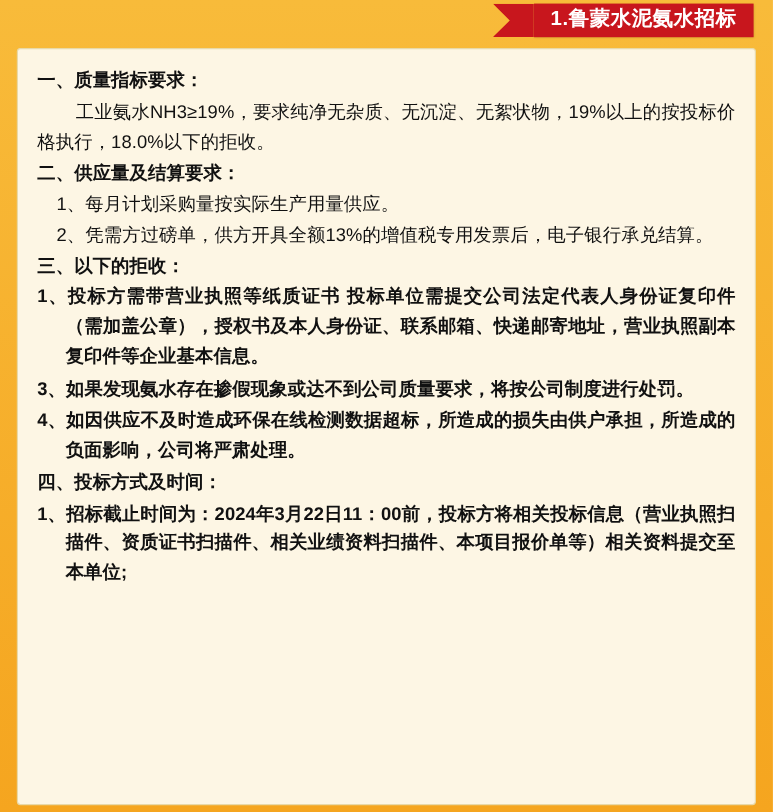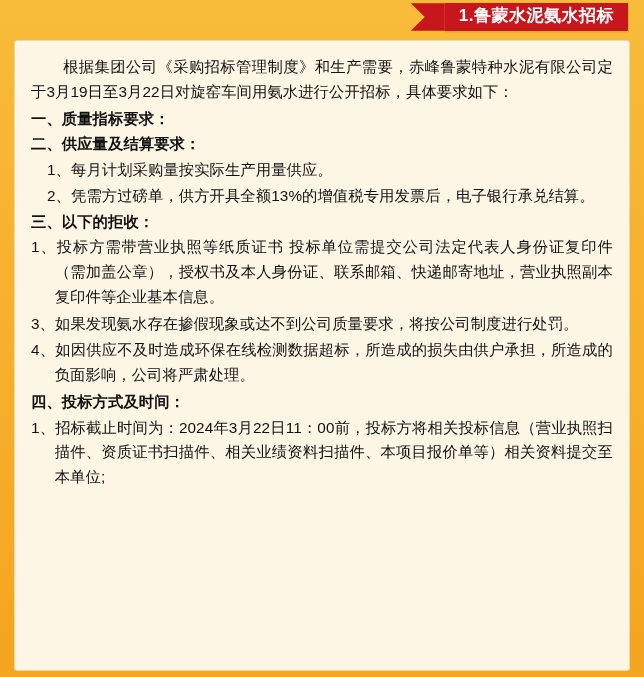--- a/index.html
+++ b/index.html
@@ -84,39 +84,40 @@
     margin-top: 1px;
     margin-bottom: 1px;
   }
   p.item {
     margin-bottom: 1px;
     margin-left: 16px;
   }
   p.hang {
     padding-left: 1.55em;
     text-indent: -1.55em;
+    font-weight: bold;
   }
 </style>
 </head>
 <body>
 
 <div class="page">
 
   <div class="header">
 
     <div class="ribbon">
       <span>1.鲁蒙水泥氨水招标</span>
     </div>
   </div>
 
   <div class="content">
 
-    <p class="indent">根据集团公司《采购招标管理制度》和生产需要，赤峰鲁蒙特种水泥有限公司定于3月19日至3月22日对旋窑车间用氨水进行公开招标，具体要求如下：</p>
 
     <p class="section">一、质量指标要求：</p>
+    <p class="indent">工业氨水NH3≥19%，要求纯净无杂质、无沉淀、无絮状物，19%以上的按投标价格执行，18.0%以下的拒收。</p>
 
     <p class="section">二、供应量及结算要求：</p>
     <p class="item">1、每月计划采购量按实际生产用量供应。</p>
     <p class="item">2、凭需方过磅单，供方开具全额13%的增值税专用发票后，电子银行承兑结算。</p>
 
     <p class="section">三、以下的拒收：</p>
     <p class="hang">1、投标方需带营业执照等纸质证书 投标单位需提交公司法定代表人身份证复印件（需加盖公章），授权书及本人身份证、联系邮箱、快递邮寄地址，营业执照副本复印件等企业基本信息。</p>
     <p class="hang">3、如果发现氨水存在掺假现象或达不到公司质量要求，将按公司制度进行处罚。</p>
     <p class="hang">4、如因供应不及时造成环保在线检测数据超标，所造成的损失由供户承担，所造成的负面影响，公司将严肃处理。</p>
 

